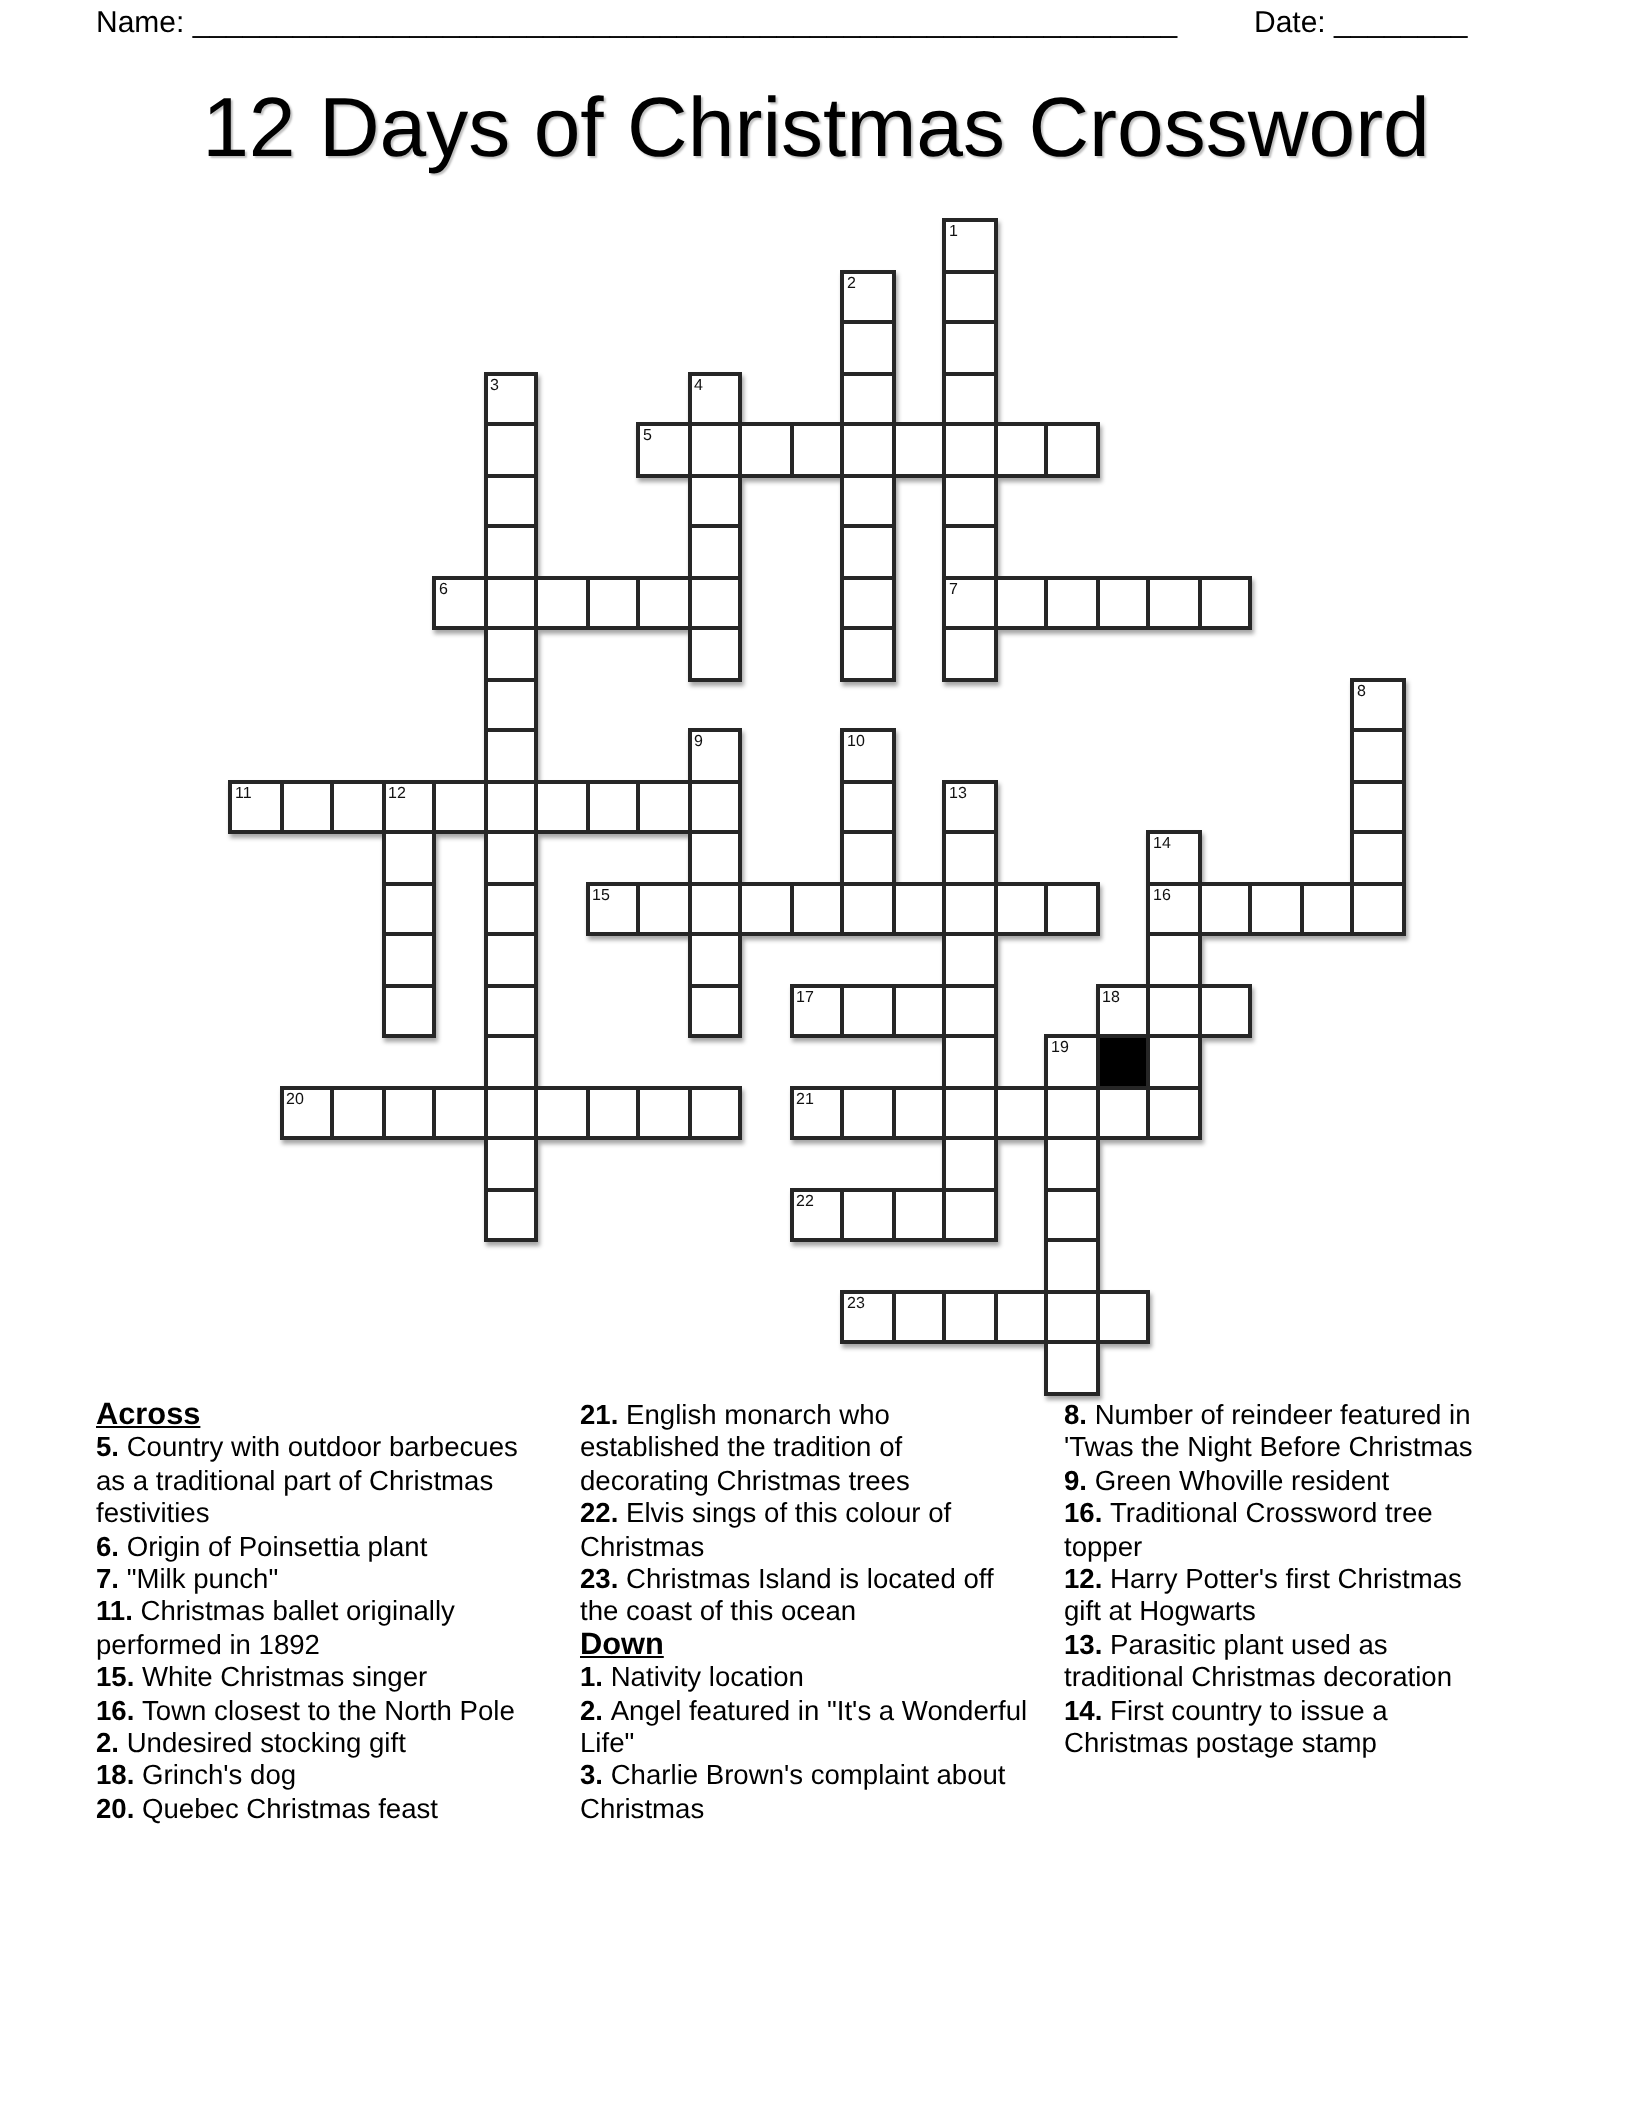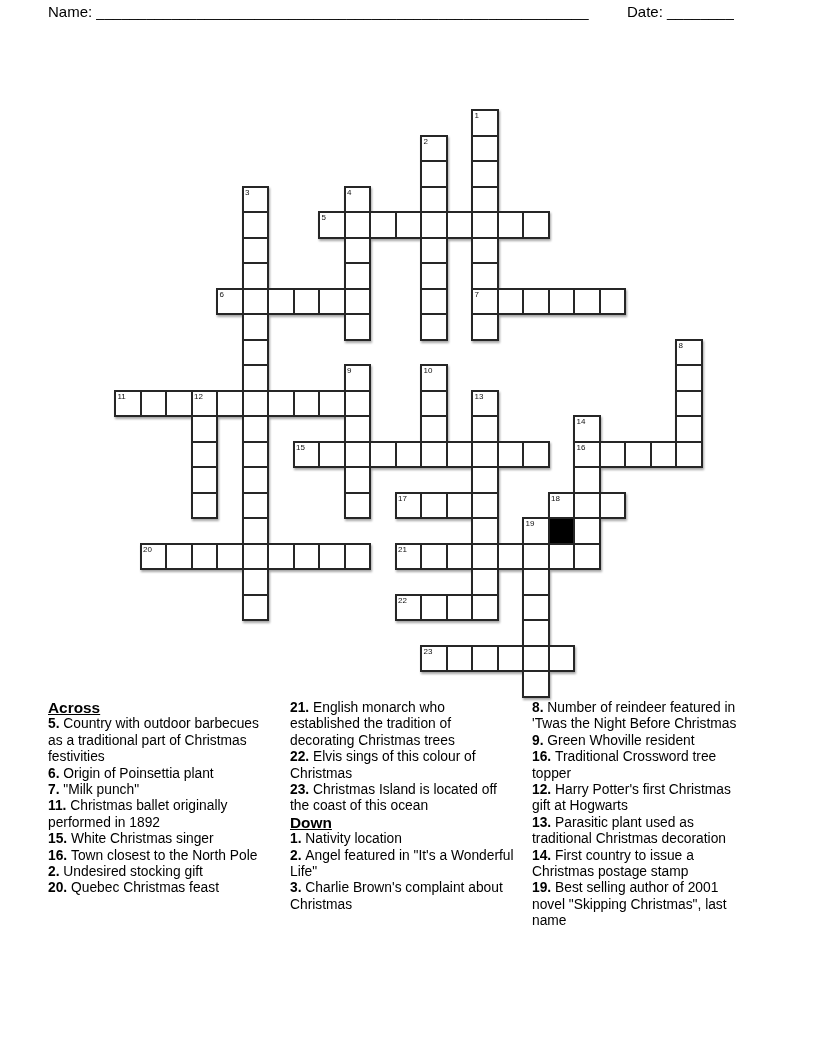--- a/index.html
+++ b/index.html
@@ -65,20 +65,21 @@
 
 <div class="page">
 
   <div class="topline">
     <span class="name-part"><span>Name:</span>
       <span class="blankline">___________________________________________________________</span></span>
     <span class="date-part"><span>Date:</span>
       <span class="blankline">________</span></span>
   </div>
 
+  <div class="title">12 Days of Christmas Crossword</div>
 
   <div class="grid">
       <div class="cell" style="left: 318px; top: 211px; border-color: rgb(38, 38, 38);">
         <span class="num">5</span>
       </div>
       <div class="cell" style="left: 343.5px; top: 211px; border-color: rgb(38, 38, 38);"></div>
       <div class="cell" style="left: 369px; top: 211px; border-color: rgb(38, 38, 38);"></div>
       <div class="cell" style="left: 394.5px; top: 211px; border-color: rgb(38, 38, 38);"></div>
       <div class="cell" style="left: 420px; top: 211px; border-color: rgb(38, 38, 38);"></div>
       <div class="cell" style="left: 445.5px; top: 211px; border-color: rgb(38, 38, 38);"></div>
@@ -265,34 +266,34 @@
 
   <div class="clue-col" style="left: 48px; width: 212px;">
       <div class="clue-header">Across</div>
       <div class="clue"><b>5. </b><span>Country with outdoor barbecues as a traditional part of Christmas festivities</span></div>
       <div class="clue"><b>6. </b><span>Origin of Poinsettia plant</span></div>
       <div class="clue"><b>7. </b><span>"Milk punch"</span></div>
       <div class="clue"><b>11. </b><span>Christmas ballet originally performed in 1892</span></div>
       <div class="clue"><b>15. </b><span>White Christmas singer</span></div>
       <div class="clue"><b>16. </b><span>Town closest to the North Pole</span></div>
       <div class="clue"><b>2. </b><span>Undesired stocking gift</span></div>
+      <div class="clue"><b>18. </b><span>Grinch's dog</span></div>
       <div class="clue"><b>20. </b><span>Quebec Christmas feast</span></div>
     </div>
   <div class="clue-col" style="left: 290px; width: 228px;">
       <div class="clue"><b>21. </b><span>English monarch who established the tradition of decorating Christmas trees</span></div>
       <div class="clue"><b>22. </b><span>Elvis sings of this colour of Christmas</span></div>
       <div class="clue"><b>23. </b><span>Christmas Island is located off the coast of this ocean</span></div>
       <div class="clue-header">Down</div>
       <div class="clue"><b>1. </b><span>Nativity location</span></div>
       <div class="clue"><b>2. </b><span>Angel featured in "It's a Wonderful Life"</span></div>
       <div class="clue"><b>3. </b><span>Charlie Brown's complaint about Christmas</span></div>
     </div>
   <div class="clue-col" style="left: 532px; width: 220px;">
       <div class="clue"><b>8. </b><span>Number of reindeer featured in 'Twas the Night Before Christmas</span></div>
       <div class="clue"><b>9. </b><span>Green Whoville resident</span></div>
       <div class="clue"><b>16. </b><span>Traditional Crossword tree topper</span></div>
       <div class="clue"><b>12. </b><span>Harry Potter's first Christmas gift at Hogwarts</span></div>
       <div class="clue"><b>13. </b><span>Parasitic plant used as traditional Christmas decoration</span></div>
       <div class="clue"><b>14. </b><span>First country to issue a Christmas postage stamp</span></div>
-      <div class="clue"><b>19. </b><span>Best selling author of 2001 novel "Skipping Christmas", last name</span></div>
     </div>
 
 </div>
 
 </body></html>

